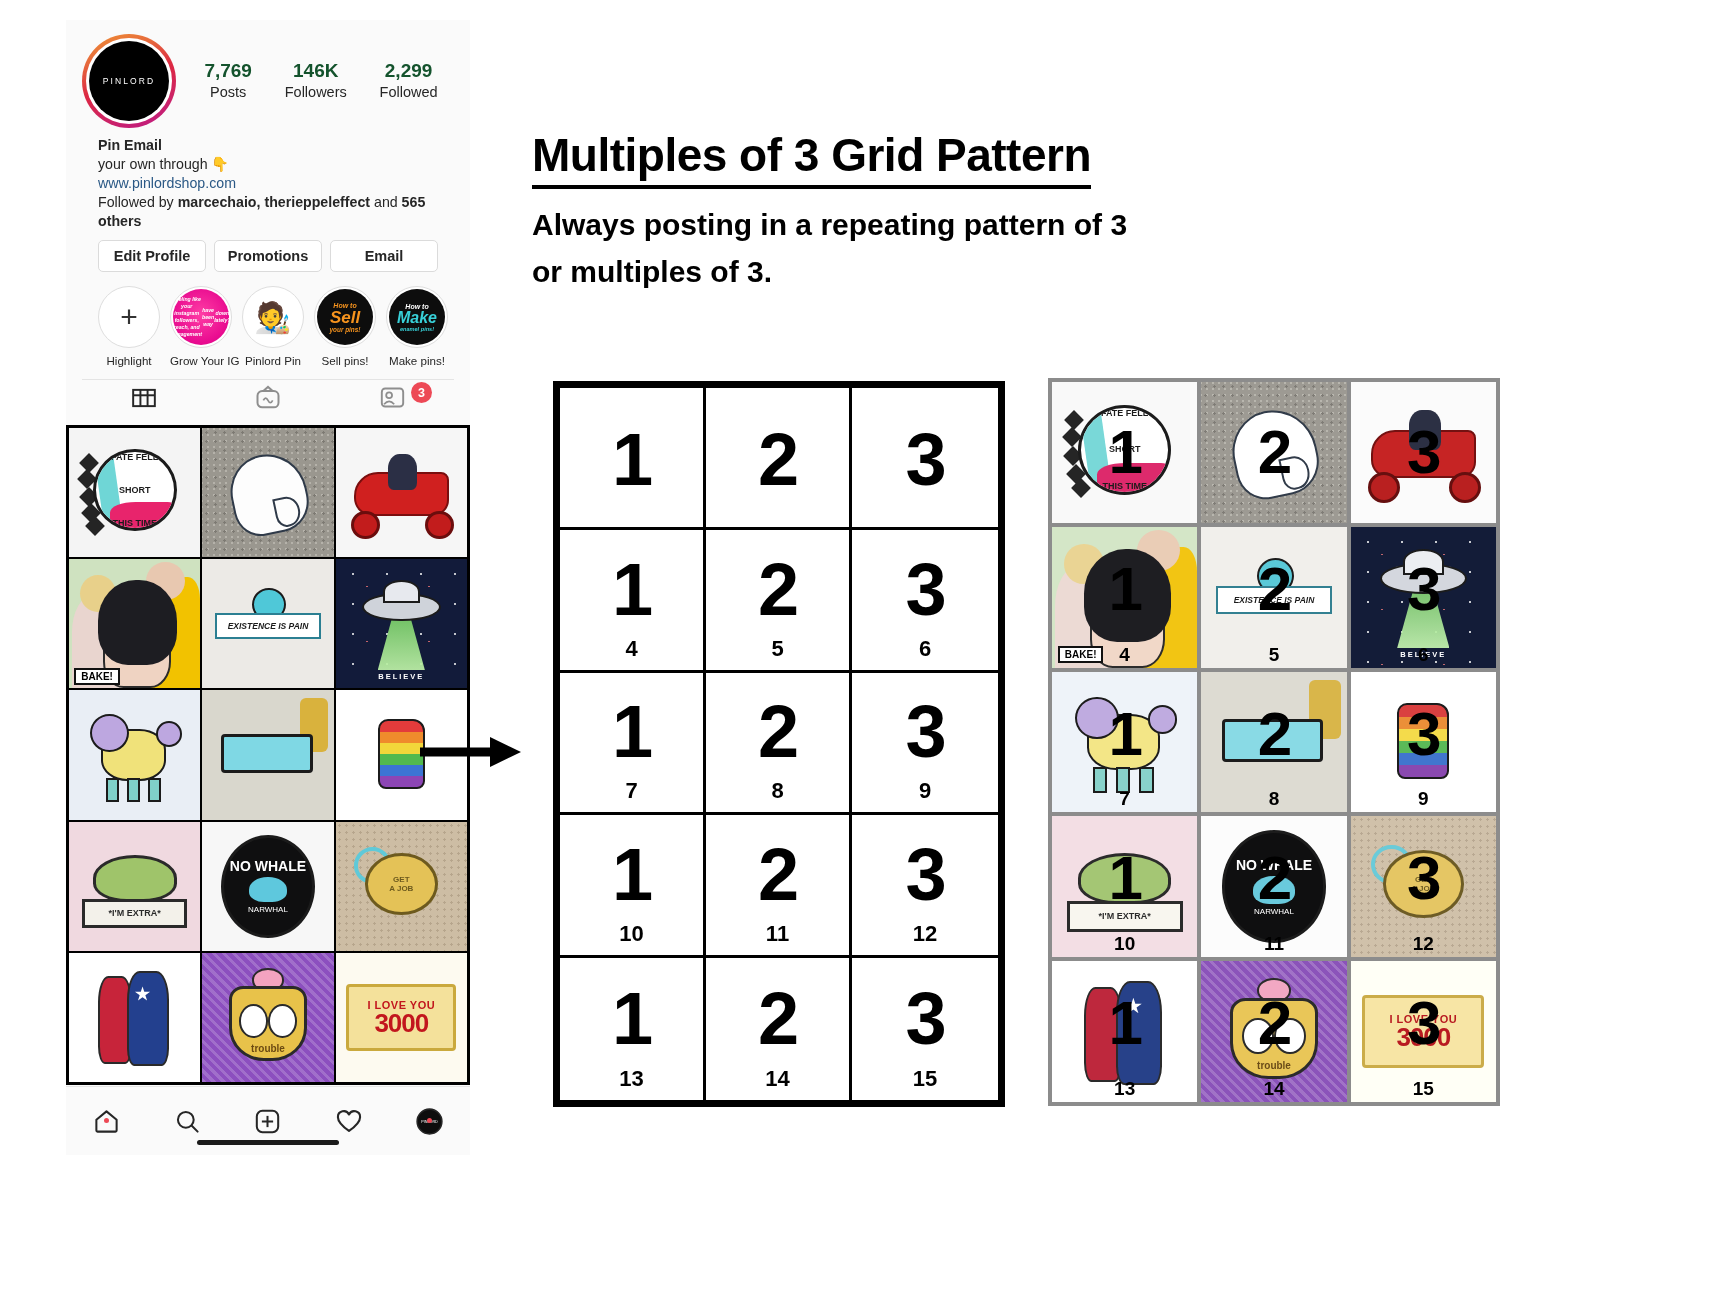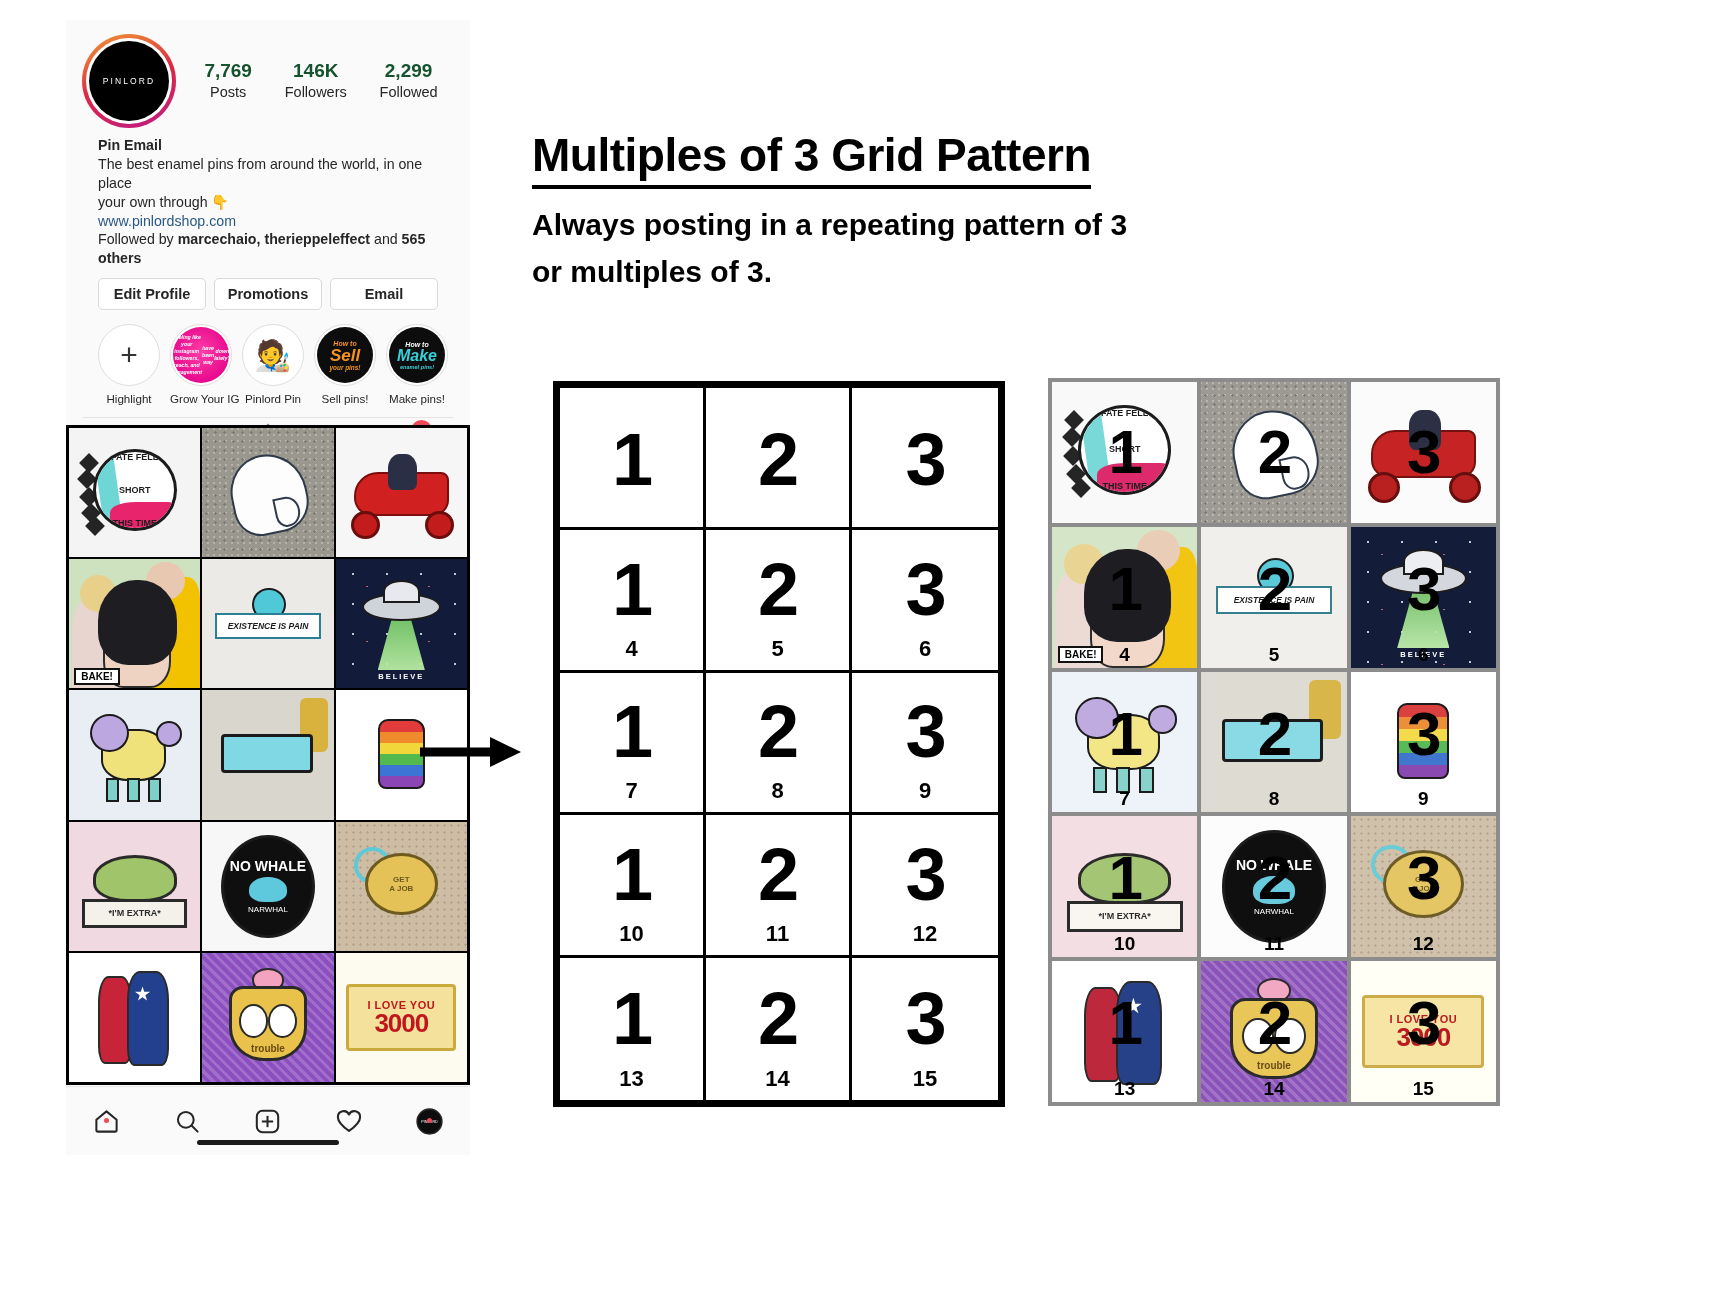--- a/index.html
+++ b/index.html
@@ -278,21 +278,20 @@
         </div>
         <div class="stat">
           <div class="stat-num">2,299</div>
           <div class="stat-lbl">Followed</div>
         </div>
       </div>
     </div>
 
     <div class="bio">
       <div class="bio-name">Pin Email</div>
-      <div>The best enamel pins from around the world, in one place</div>
       <div>your own through 👇</div>
       <div class="bio-link">www.pinlordshop.com</div>
       <div class="bio-follow"><span>Followed by </span><b>marcechaio, therieppeleffect</b><span> and </span><b>565 others</b></div>
     </div>
 
     <div class="btn-row">
       <div class="btn">Edit Profile</div>
       <div class="btn">Promotions</div>
       <div class="btn">Email</div>
     </div>

